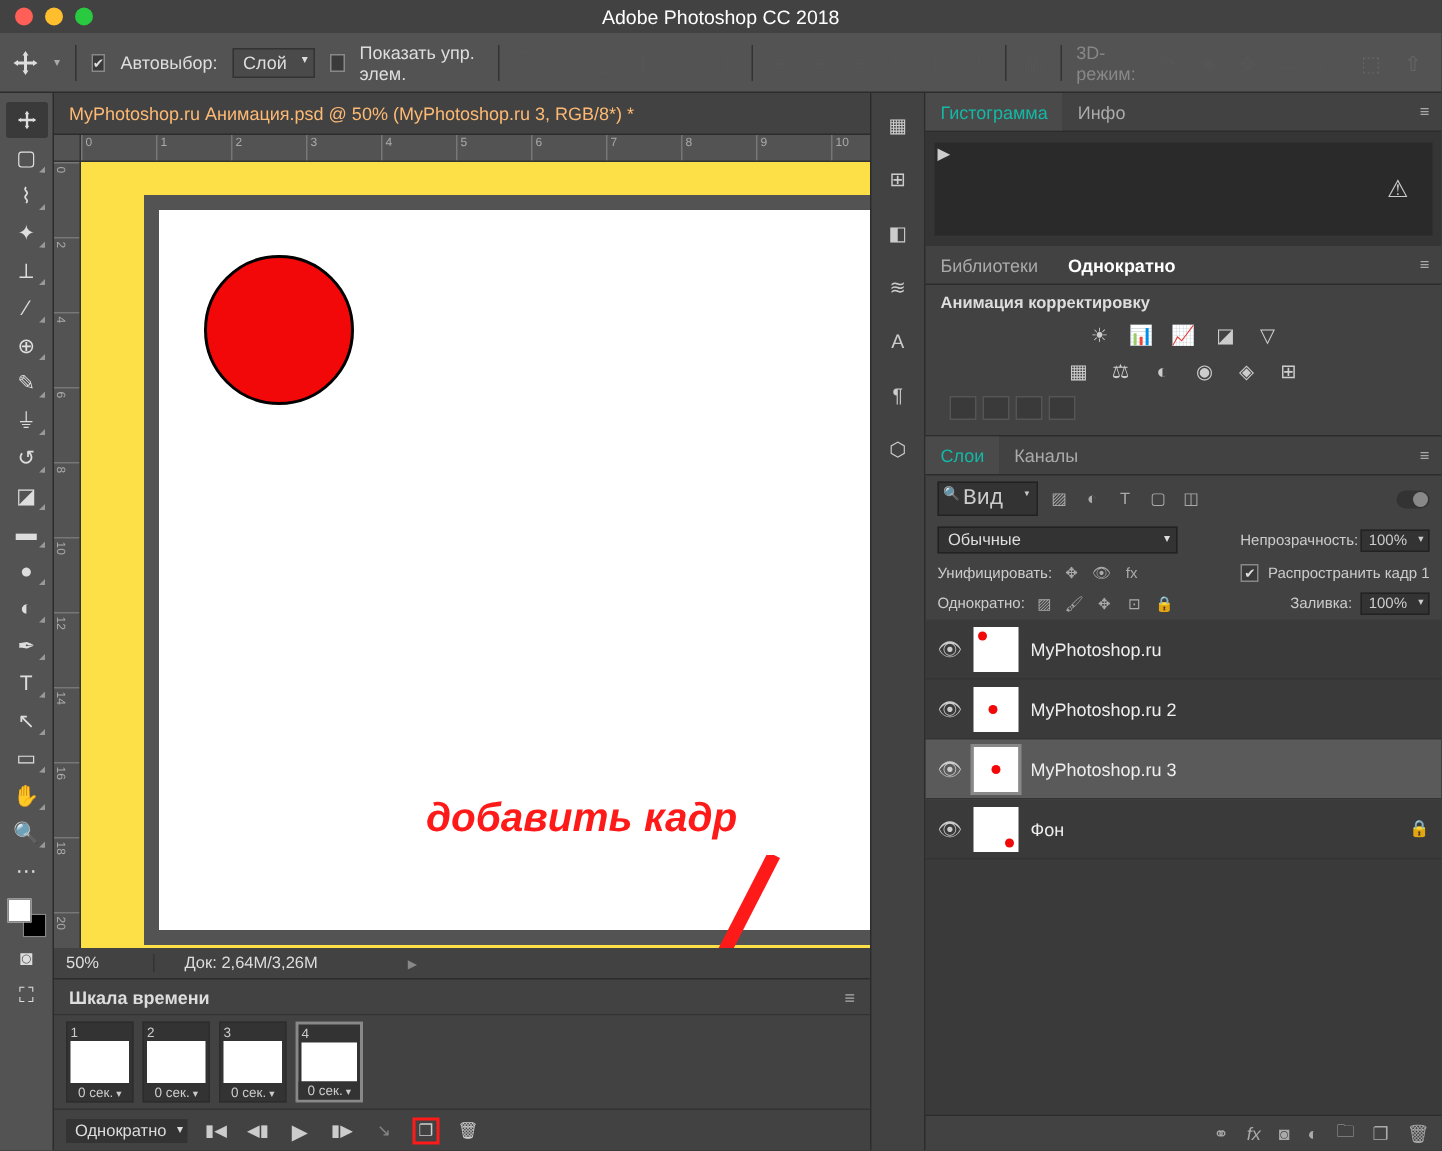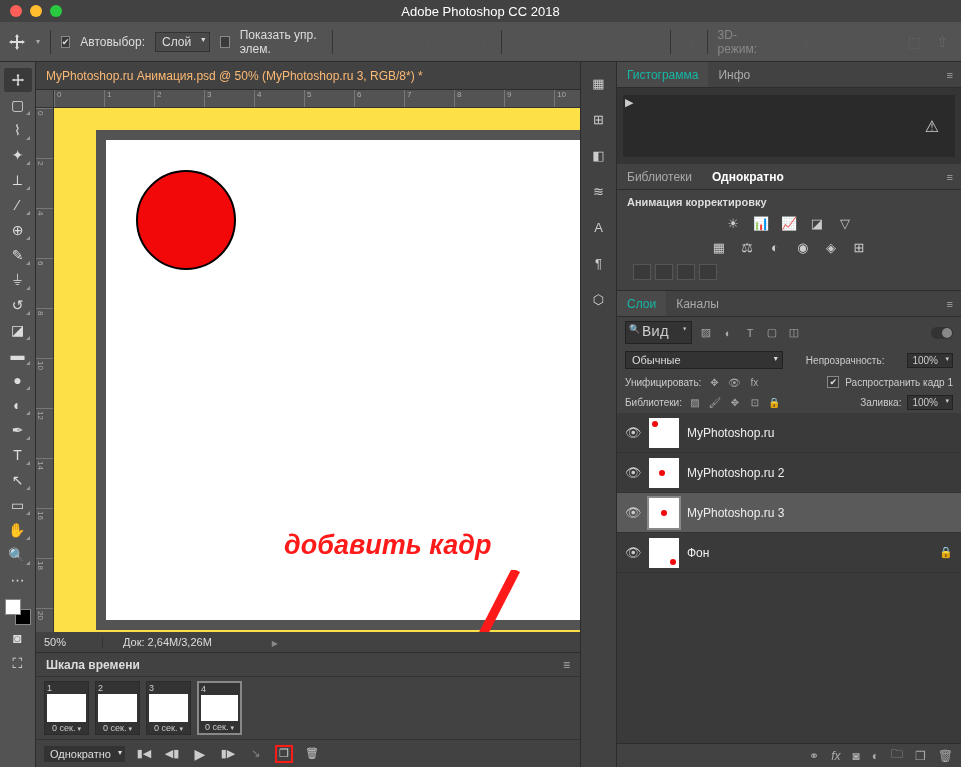--- a/index.html
+++ b/index.html
@@ -102,21 +102,21 @@
 
 
 .layers-panel { flex: 1; display: flex; flex-direction: column; border-top: 1px solid #2c2c2c; }
 .layers-toolbar { display: flex; align-items: center; padding: 4px 8px; gap: 6px; }
 .search-dd { background: #333; padding: 2px 22px 2px 16px; font-size: 15px; color: #ccc; position: relative; border: 1px solid #222; font-family: Liberation Mono, monospace; }
 .search-dd::before { content: "🔍"; font-size: 9px; position: absolute; left: 3px; }
 .search-dd::after { content: "▾"; position: absolute; right: 4px; font-size: 8px; }
 .lt-ic { width: 16px; height: 16px; display: flex; align-items: center; justify-content: center; color: #aaa; font-size: 11px; }
 .switch { width: 22px; height: 12px; background: #333; border-radius: 6px; position: relative; margin-left: auto; }
 .switch::after { content: ""; position: absolute; right: 1px; top: 1px; width: 10px; height: 10px; background: #888; border-radius: 50%; }
-.blend-row { display: flex; align-items: center; padding: 3px 8px; gap: 23px; }
+.blend-row { display: flex; align-items: center; padding: 3px 8px; gap: 2px; }
 .blend-dd { flex: 1; max-width: 160px; background: #333; padding: 2px 14px 2px 6px; font-size: 11px; color: #ddd; position: relative; border: 1px solid #222; }
 .blend-dd::after { content: "▾"; position: absolute; right: 4px; font-size: 8px; }
 .label-sm { font-size: 10px; color: #ccc; }
 .pct { background: #333; padding: 1px 4px; font-size: 10px; border: 1px solid #222; position: relative; padding-right: 14px; }
 .pct::after { content: "▾"; position: absolute; right: 3px; font-size: 7px; }
 .unify-row, .lock-row { display: flex; align-items: center; padding: 3px 8px; gap: 6px; }
 .lock-ic { width: 14px; height: 14px; display: flex; align-items: center; justify-content: center; color: #aaa; font-size: 10px; }
 .layers-list { flex: 1; background: #3a3a3a; overflow: hidden; }
 .layer-row { height: 40px; display: flex; align-items: center; padding: 0 8px; gap: 8px; border-bottom: 1px solid #333; }
 .layer-row.selected { background: #5a5a5a; }
@@ -390,21 +390,21 @@
       <div class="unify-row">
         <span class="label-sm">Унифицировать:</span>
         <span class="lock-ic">✥</span>
         <span class="lock-ic">👁</span>
         <span class="lock-ic">fx</span>
         <span style="margin-left:auto"></span>
         <span class="checkbox checked"></span>
         <span class="label-sm">Распространить кадр 1</span>
       </div>
       <div class="lock-row">
-        <span class="label-sm">Библиотеки:</span>
+        <span class="label-sm">Однократно:</span>
         <span class="lock-ic">▨</span>
         <span class="lock-ic">🖌</span>
         <span class="lock-ic">✥</span>
         <span class="lock-ic">⊡</span>
         <span class="lock-ic">🔒</span>
         <span style="margin-left:auto"></span>
         <span class="label-sm">Заливка:</span>
         <span class="pct">100%</span>
       </div>
       <div class="layers-list">

